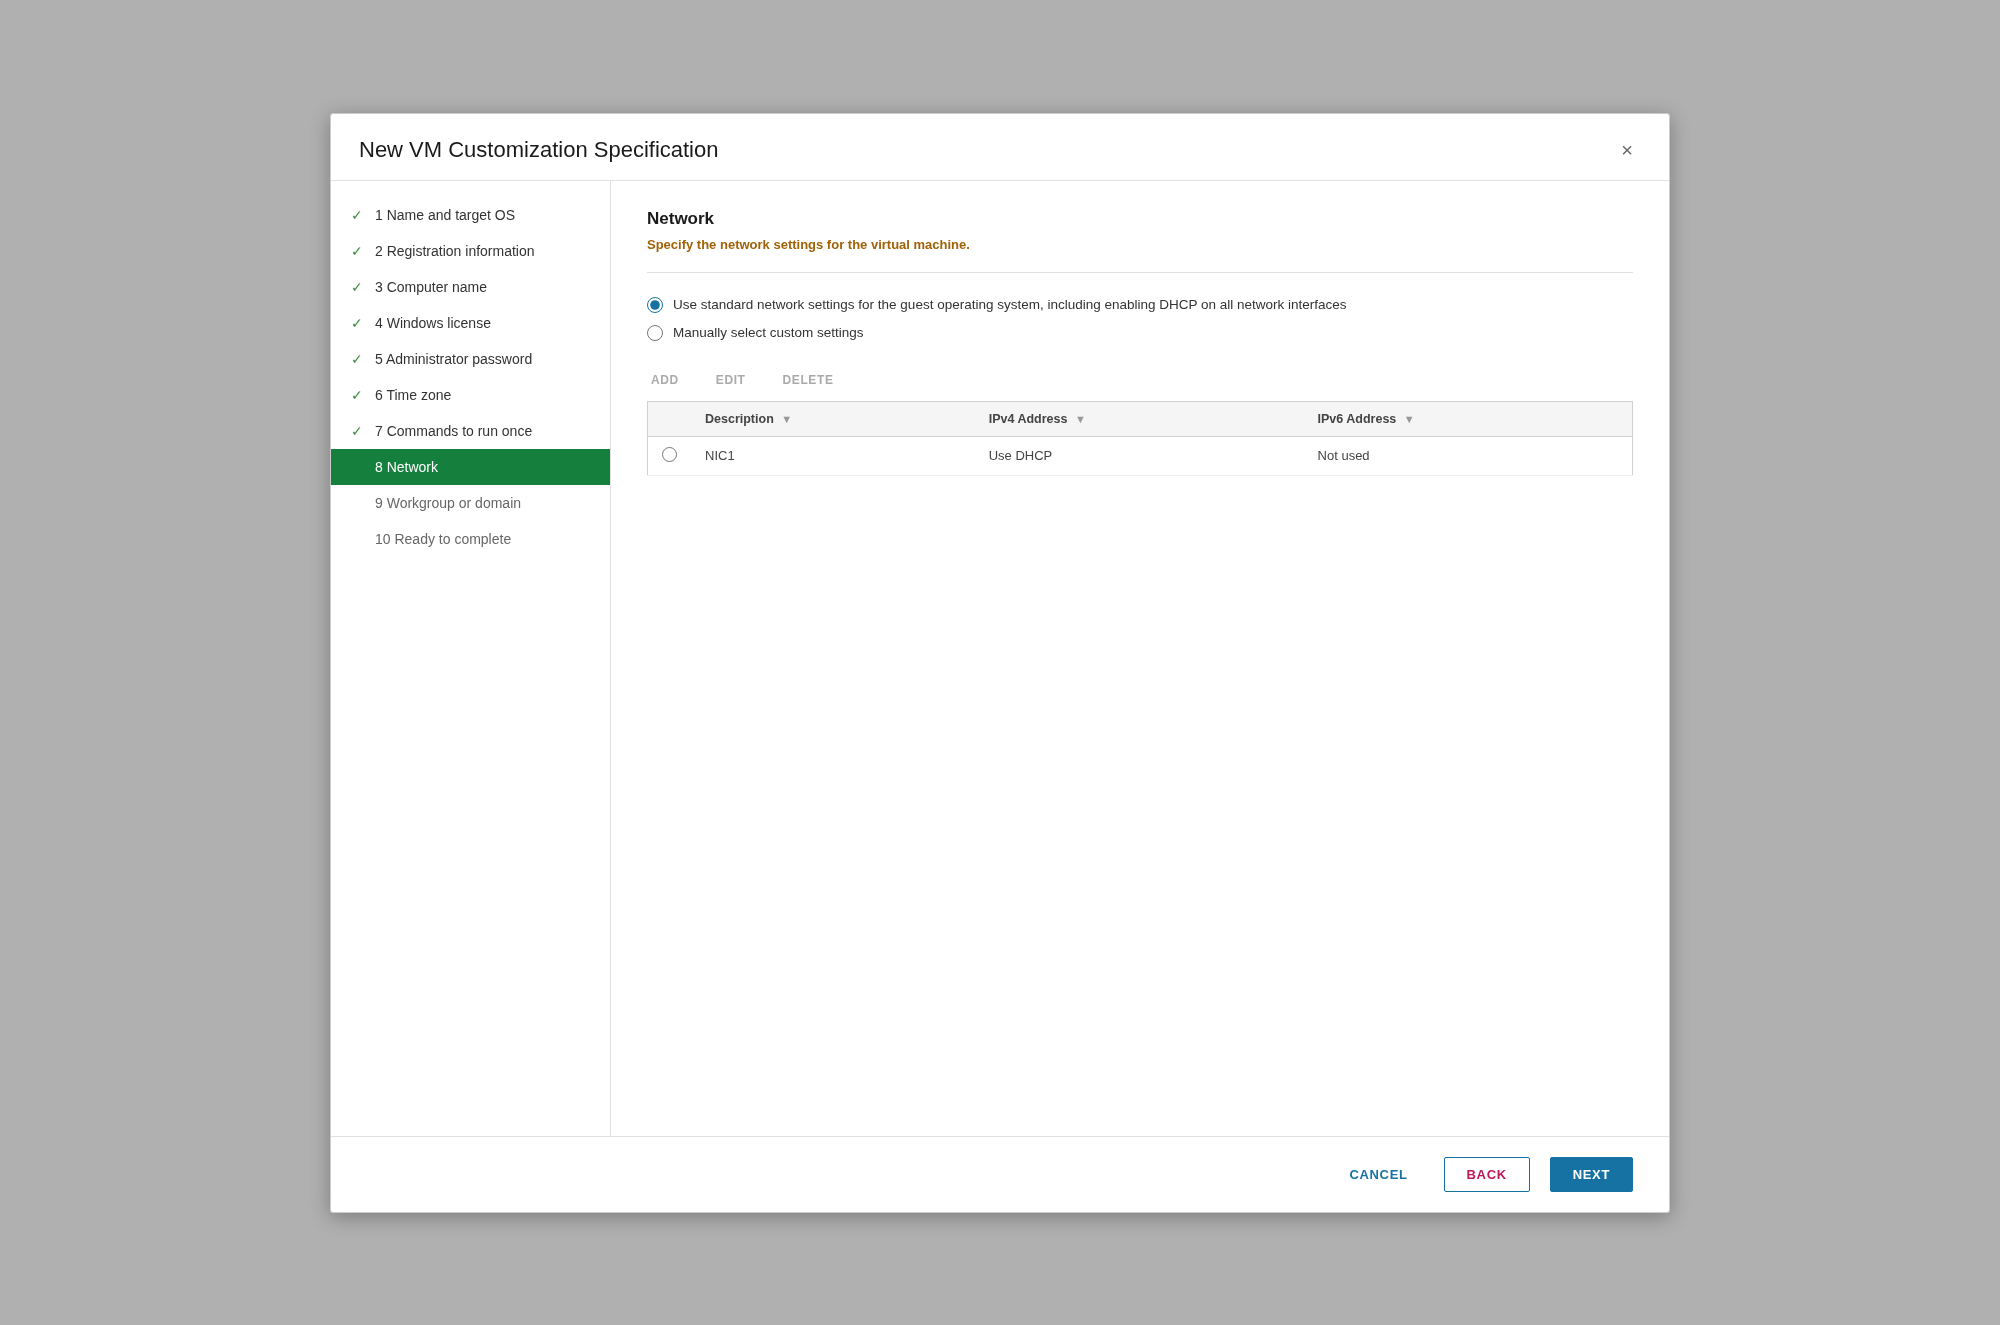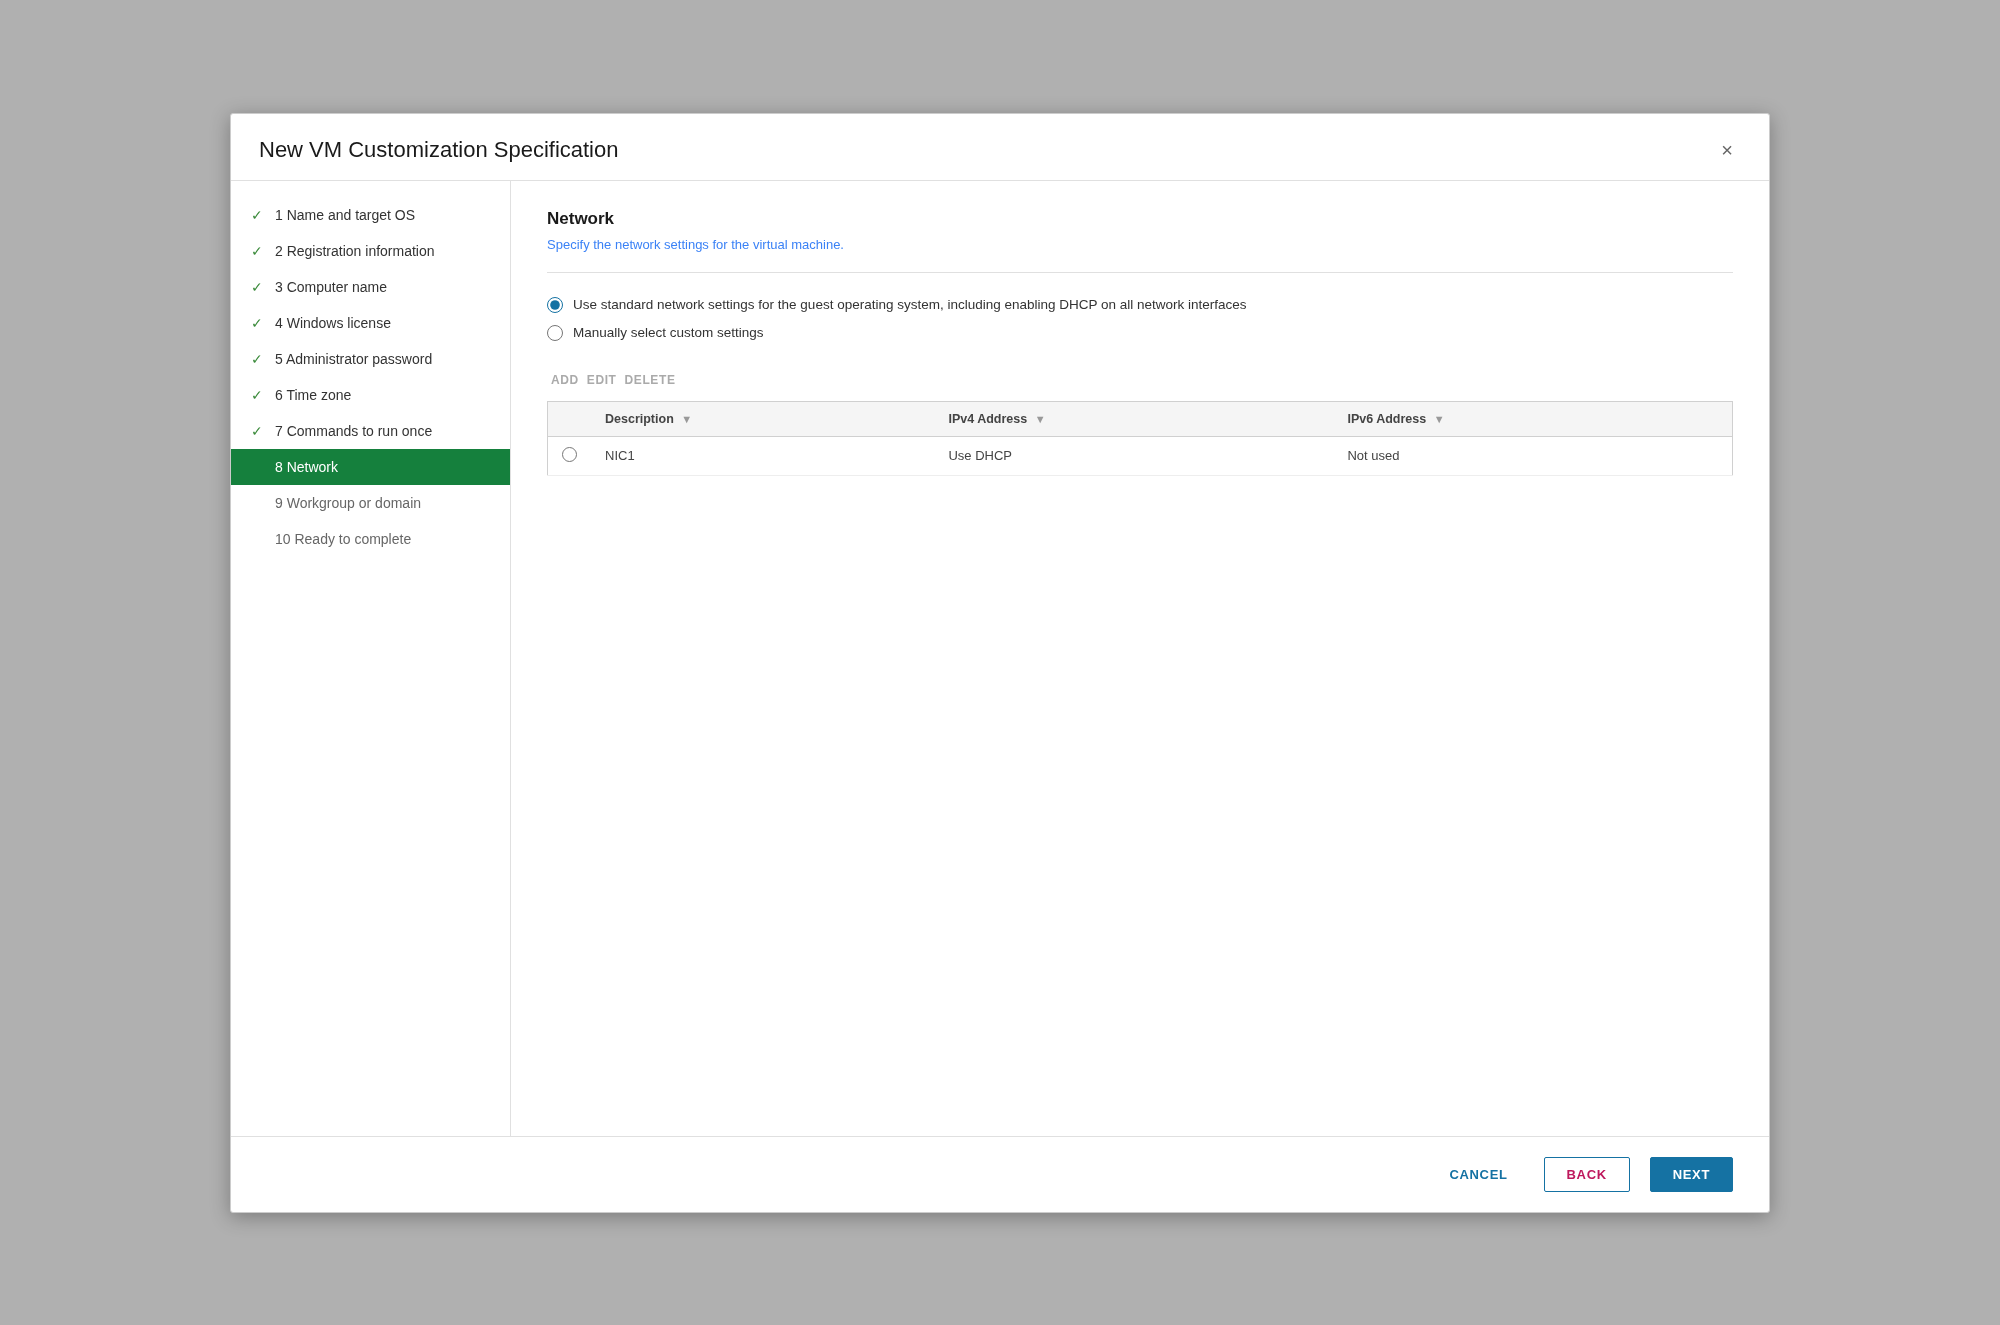--- a/index.html
+++ b/index.html
@@ -10,21 +10,21 @@
       justify-content: center;
       min-height: 100vh;
       font-family: Arial, "Helvetica Neue", Helvetica, sans-serif;
       font-size: 14px;
       color: #333;
     }
     .dialog {
       background: #fff;
       border: 1px solid #ccc;
       border-radius: 3px;
-      width: 1540px;
+      width: 1340px;
       min-height: 1100px;
       display: flex;
       flex-direction: column;
       box-shadow: 0 4px 20px rgba(0,0,0,0.3);
     }
     .dialog-header {
       display: flex;
       align-items: center;
       justify-content: space-between;
       padding: 22px 28px 16px 28px;
@@ -91,22 +91,23 @@
       flex-direction: column;
     }
     .section-title {
       font-size: 17px;
       font-weight: 700;
       color: #1a1a1a;
       margin-bottom: 8px;
     }
     .section-desc {
       font-size: 13px;
-      color: #3b82f6;
+      color: #a16207;
       margin-bottom: 20px;
+      font-weight: bold;
     }
     .section-divider {
       border: none;
       border-top: 1px solid #e0e0e0;
       margin-bottom: 24px;
     }
     
     .radio-group {
       display: flex;
       flex-direction: column;
@@ -123,21 +124,21 @@
     }
     .radio-option input[type="radio"] {
       accent-color: #1572a3;
       width: 16px;
       height: 16px;
       cursor: pointer;
     }
     
     .table-toolbar {
       display: flex;
-      gap: 8px;
+      gap: 37px;
       margin-bottom: 10px;
       padding-left: 4px;
     }
     .toolbar-btn {
       background: none;
       border: none;
       cursor: pointer;
       font-size: 12px;
       font-weight: 600;
       letter-spacing: 0.05em;

